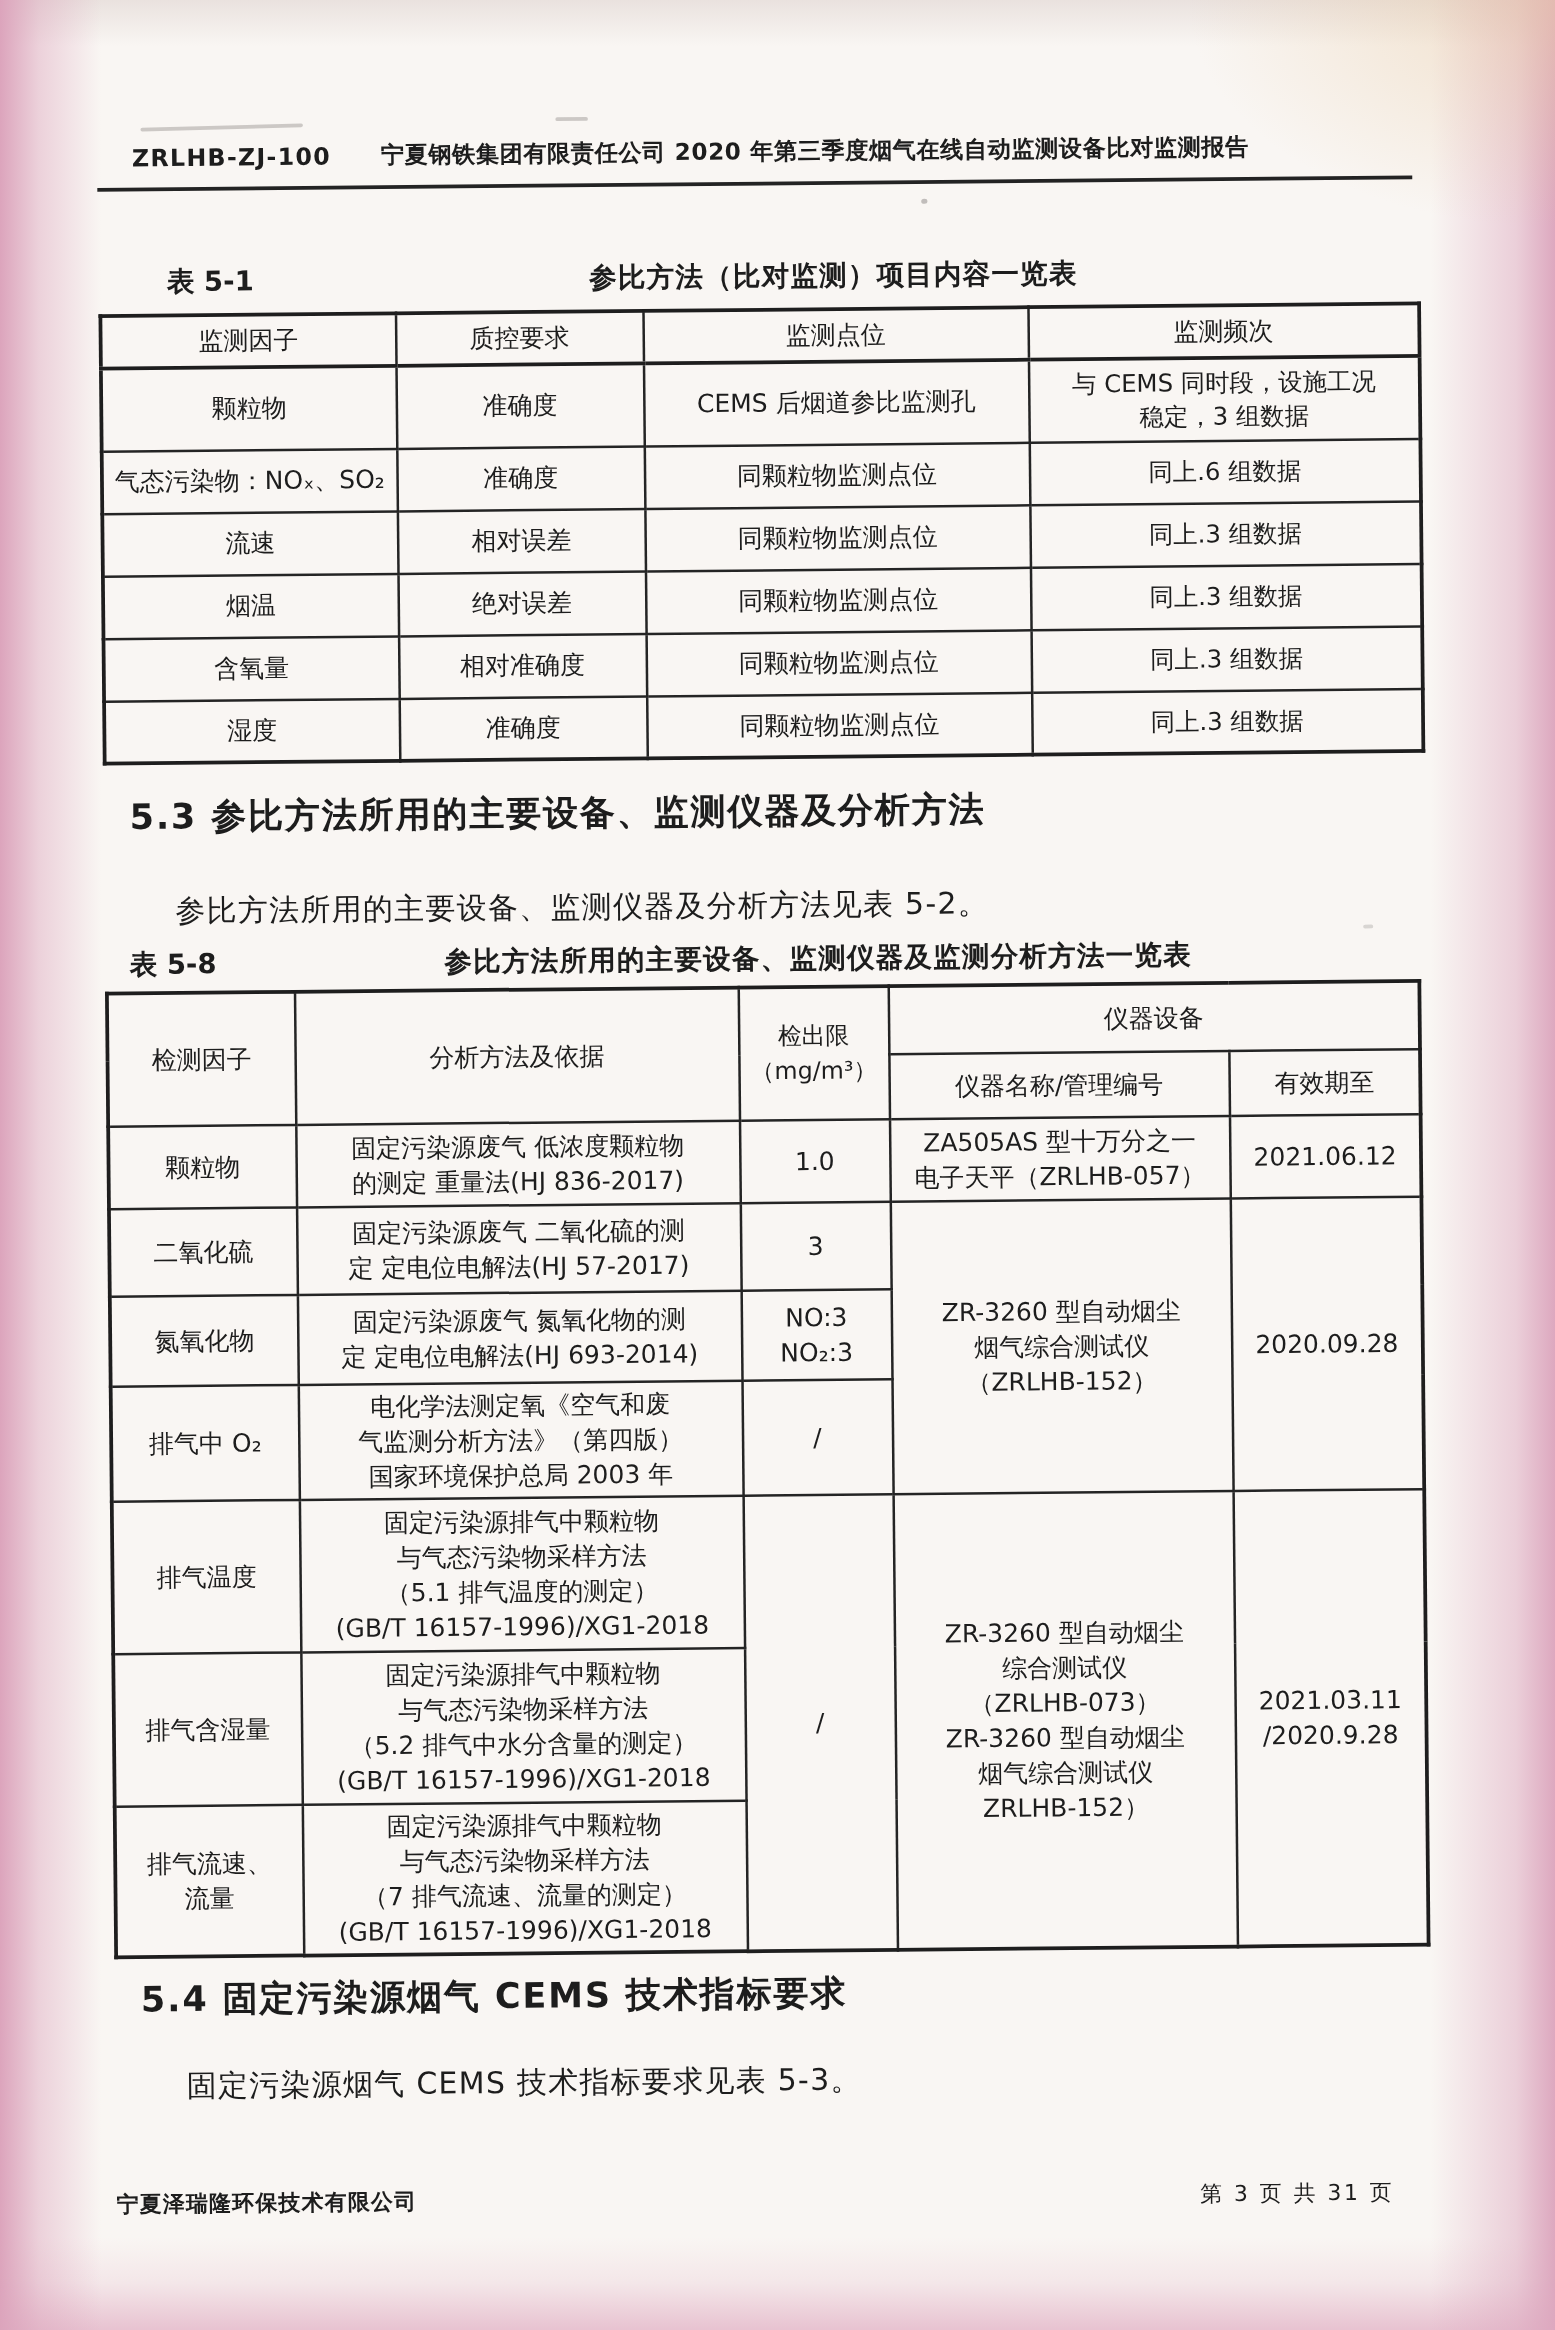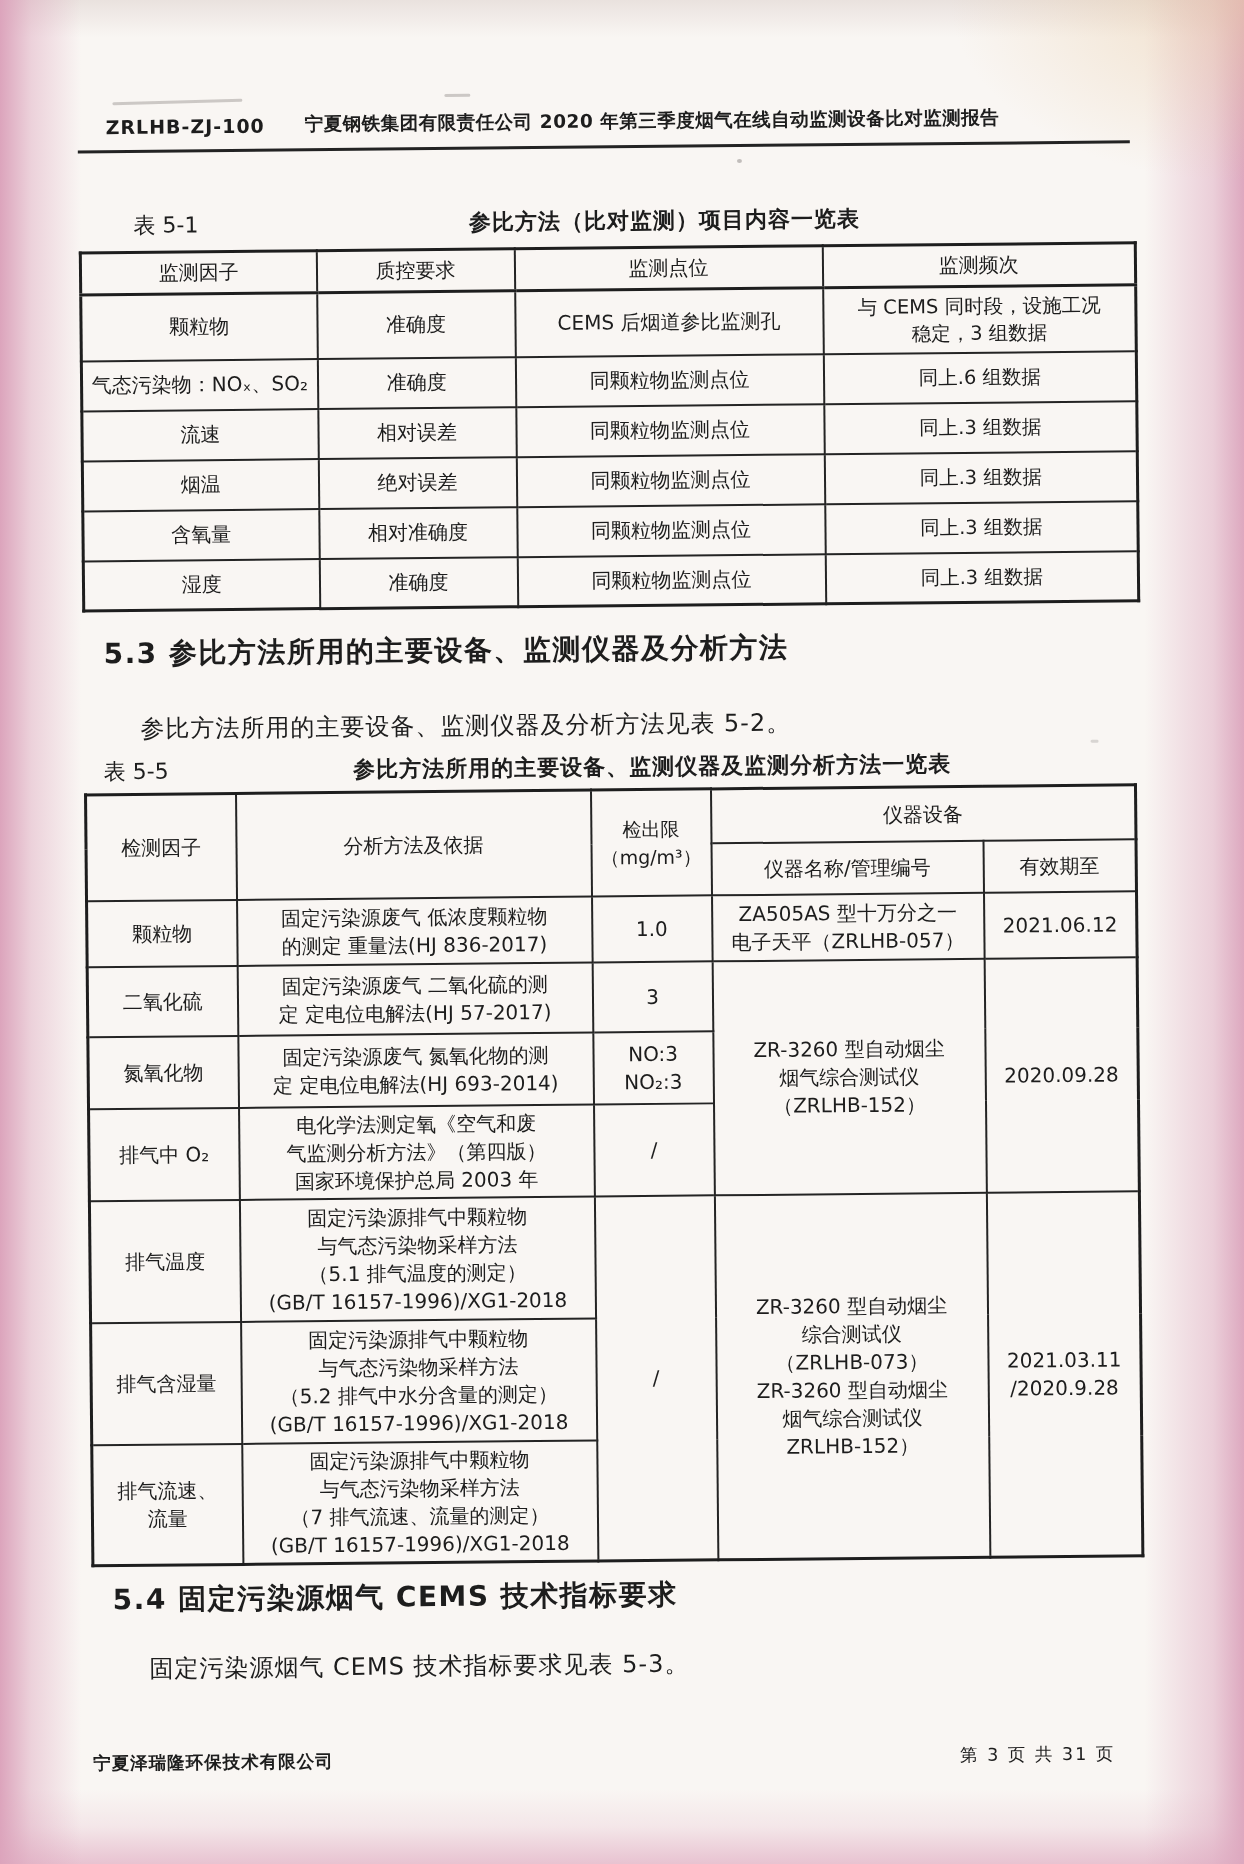--- a/index.html
+++ b/index.html
@@ -23,21 +23,21 @@
   .doc-header {
     top:108px; left:85px; width:1052px;
     display:flex; align-items:flex-end; gap:40px;
     border-bottom:3px solid #232323; padding-bottom:12px;
   }
   .doc-code { font-size:19px; font-weight:bold; letter-spacing:1px; margin-left:28px; white-space:nowrap; }
   .doc-title { font-size:18.5px; font-weight:bold; letter-spacing:0.5px; white-space:nowrap; }
 
   
   .tcap { display:flex; align-items:baseline; }
-  .tcap-label { font-size:22px; font-weight:normal; white-space:nowrap; }
+  .tcap-label { font-size:22px; font-weight:bold; white-space:nowrap; }
   .tcap-title { flex:1; text-align:center; font-size:22px; font-weight:bold; letter-spacing:1px; }
   .t1cap { top:206px; left:85px; width:1052px; }
   .t1cap .tcap-label { margin-left:55px; }
   .t2cap { top:752px; left:85px; width:1052px; }
   .t2cap .tcap-label { margin-left:20px; }
 
   
   table.doc-table { border-collapse:collapse; table-layout:fixed; border:3px solid #1e1e1e; }
   .doc-table td {
     border:2px solid #242424; text-align:center; vertical-align:middle;
@@ -143,21 +143,21 @@
       <td>同颗粒物监测点位</td>
       <td class="freq">同上.3 组数据</td>
     </tr>
   </tbody>
     </table>
 
   <div class="abs sec-heading h53">5.3 参比方法所用的主要设备、监测仪器及分析方法</div>
   <div class="abs sec-body p53">参比方法所用的主要设备、监测仪器及分析方法见表 5-2。</div>
 
   <div class="abs tcap t2cap">
-    <span class="tcap-label">表 5-5</span>
+    <span class="tcap-label">表 5-8</span>
     <span class="tcap-title">参比方法所用的主要设备、监测仪器及监测分析方法一览表</span>
   </div>
 
   <table class="abs doc-table table2">
     <colgroup>
       <col style="width:150px">
         <col style="width:355px">
         <col style="width:120px">
         <col style="width:272px">
         <col style="width:153px">

